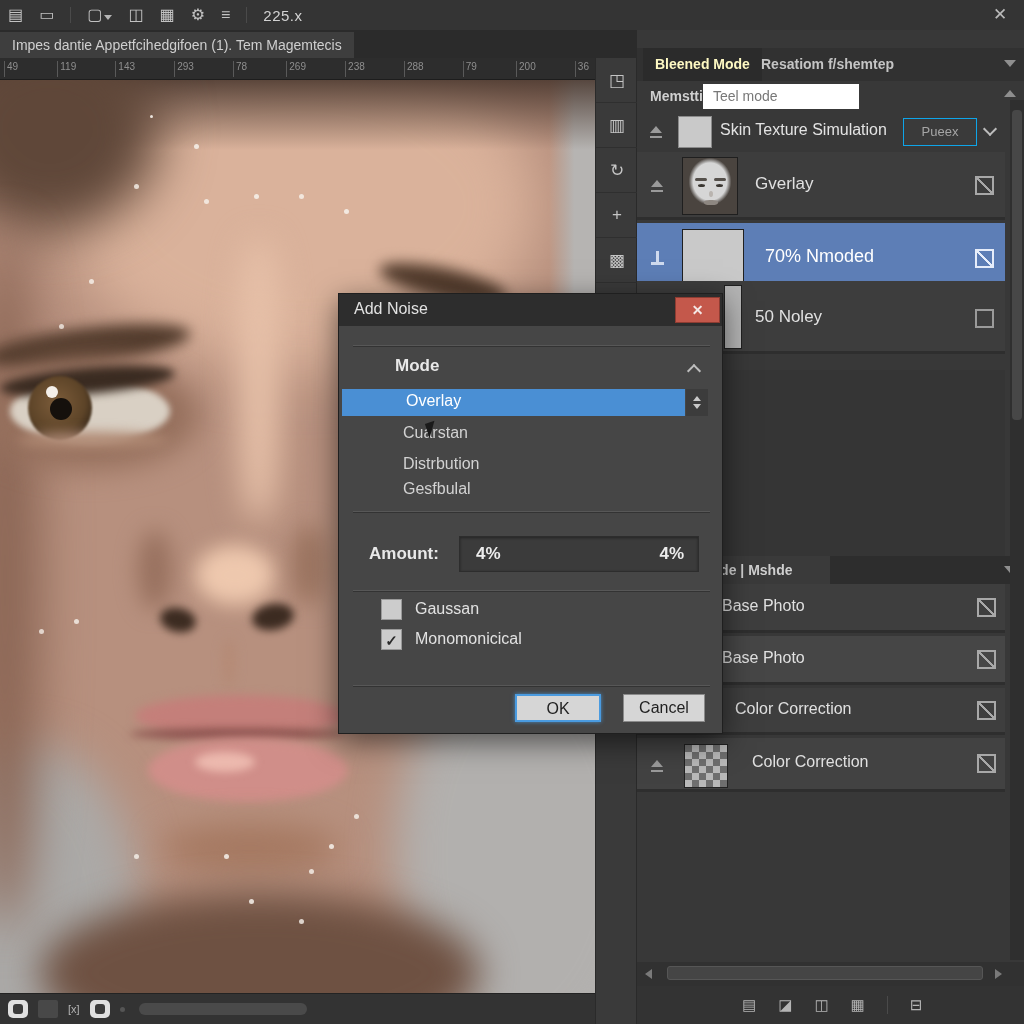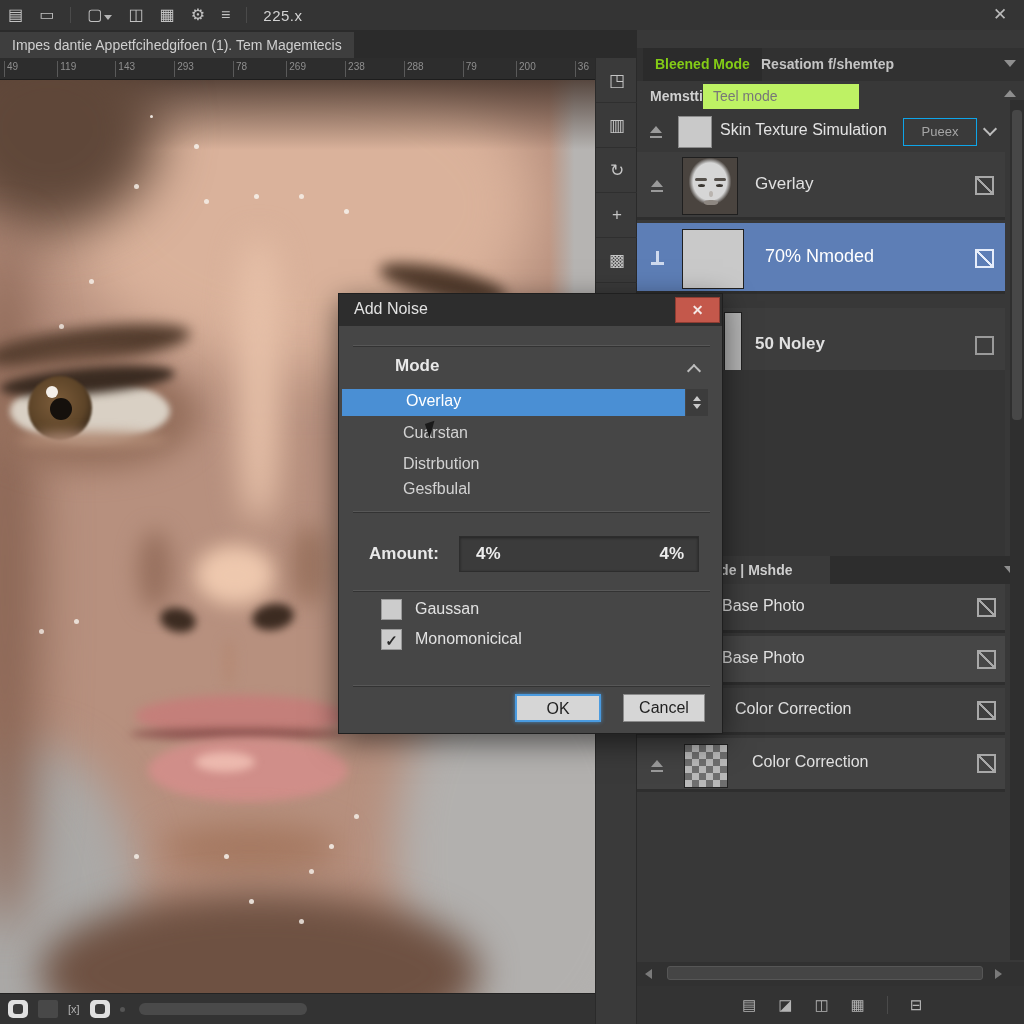--- a/index.html
+++ b/index.html
@@ -117,32 +117,32 @@
   
   #toolstrip { left:595px; top:58px; width:42px; height:966px; background:#3a3a3a;
                border-left:1px solid #2a2a2a; border-right:1px solid #2a2a2a; }
   .tool-cell { width:42px; height:45px; display:flex; align-items:center; justify-content:center;
                border-bottom:1px solid #2f2f2f; color:#c5c5c5; font-size:17px; }
 
   
   #right-panel { left:637px; top:30px; width:387px; height:994px; background:#383838; }
   #rp-tabs { position:absolute; left:0; top:18px; width:387px; height:33px; background:#313131; }
   .rp-tab { position:absolute; top:0; height:33px; line-height:33px; padding:0 12px;
-            font-size:14px; font-weight:bold; color:#84cc16; white-space:nowrap; }
+            font-size:14px; font-weight:bold; color:#fef9c3; white-space:nowrap; }
   #rp-tab-1 { left:6px; background:#2b2b2b; }
   #rp-tab-2 { left:112px; color:#c4c4c4; }
   .tri-down { width:0; height:0; border-left:6px solid transparent; border-right:6px solid transparent;
               border-top:7px solid #8f8f8f; }
   .tri-up   { width:0; height:0; border-left:6px solid transparent; border-right:6px solid transparent;
               border-bottom:7px solid #8f8f8f; }
   #rp-tri1 { position:absolute; right:8px; top:30px; }
   #rp-tri2 { position:absolute; right:8px; top:60px; }
   #rp-mode-row { position:absolute; left:0; top:51px; width:387px; height:31px; background:#383838; }
   #rp-mode-label { position:absolute; left:13px; top:7px; font-size:14px; font-weight:bold; color:#d0d0d0; }
-  #rp-mode-value { position:absolute; left:66px; top:3px; width:156px; height:25px; background:#bef264;
+  #rp-mode-value { position:absolute; left:66px; top:3px; width:156px; height:25px; background:#ffffff;
                    color:#787878; font-size:14px; line-height:25px; padding-left:10px; }
   #rp-adj-row { position:absolute; left:0; top:82px; width:387px; height:40px; }
   .eject-icon { position:relative; width:16px; height:12px; }
   .eject-icon::before { content:""; position:absolute; left:2px; top:0; width:0; height:0;
       border-left:6px solid transparent; border-right:6px solid transparent; border-bottom:7px solid #9a9a9a; }
   .eject-icon::after { content:""; position:absolute; left:2px; bottom:0; width:12px; height:2px; background:#9a9a9a; }
   #rp-adj-eject { position:absolute; left:11px; top:14px; }
   #rp-adj-swatch { position:absolute; left:41px; top:4px; width:34px; height:32px; background:#c9c9c9;
                    border:1px solid #8a8a8a; }
   #rp-adj-title { position:absolute; left:83px; top:9px; font-size:16px; color:#e3e3e3; }
@@ -174,21 +174,21 @@
   #thumb-face .eyeL { position:absolute; left:15px; top:26px; width:7px; height:3px; background:#3a3631; border-radius:50%;}
   #thumb-face .eyeR { position:absolute; left:33px; top:26px; width:7px; height:3px; background:#3a3631; border-radius:50%;}
   #thumb-face .noseS { position:absolute; left:26px; top:33px; width:4px; height:6px; background:#b9b4af; border-radius:50%;}
   #thumb-face .lips { position:absolute; left:21px; top:42px; width:14px; height:5px; background:#8d8781; border-radius:40%;}
 
   #layer-noded { top:193px; height:71px; background:var(--selection,#5d7eb6); }
   #layer-noded .pin-icon { position:absolute; left:13px; top:28px; }
   #thumb-gray { position:absolute; left:45px; top:6px; width:62px; height:60px; background:#c9c9c9; border:1px solid #202020; }
   #layer-noded .layer-name { color:#ffffff; font-size:18px; }
 
-  #layer-noley { top:278px; height:73px;font-weight:bold; }
+  #layer-noley { top:251px; height:73px; }
   #thumb-narrow { position:absolute; left:87px; top:4px; width:18px; height:64px; background:#b4b4b4; border:1px solid #202020; }
 
   #rp-gap { position:absolute; left:0; top:340px; width:368px; height:186px; background:#353535; }
 
   #rp-tabs2 { position:absolute; left:0; top:526px; width:387px; height:28px; background:#2d2d2d; }
   #rp-tab-lower { position:absolute; left:0; top:0; height:28px; line-height:28px; width:193px;
                   background:#3a3a3a; color:#cfcfcf; font-size:14px; font-weight:bold; padding-left:66px; }
   #rp-tri3 { position:absolute; right:8px; top:536px; }
 
   #bl-row-1 { top:554px; height:49px; background:#3e3e3e; }

